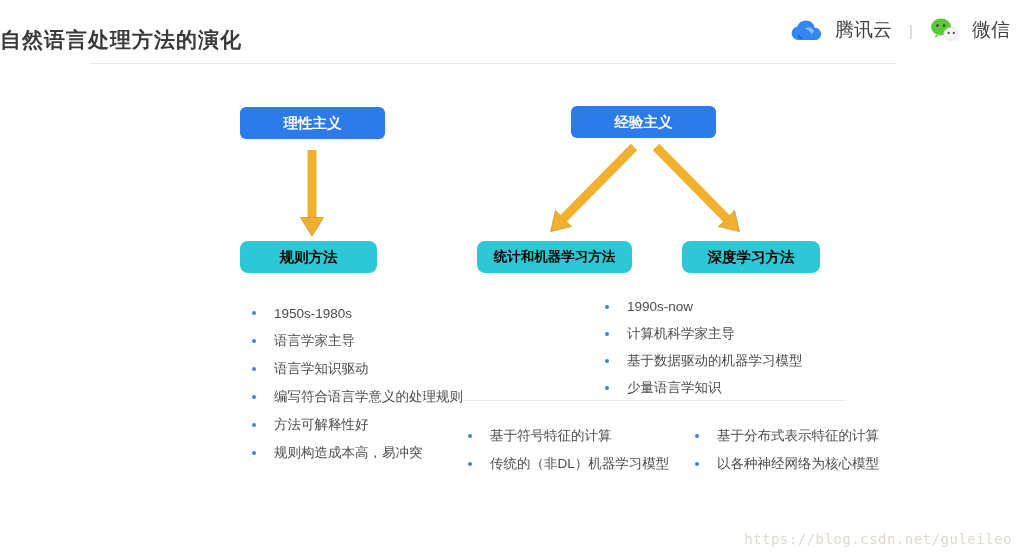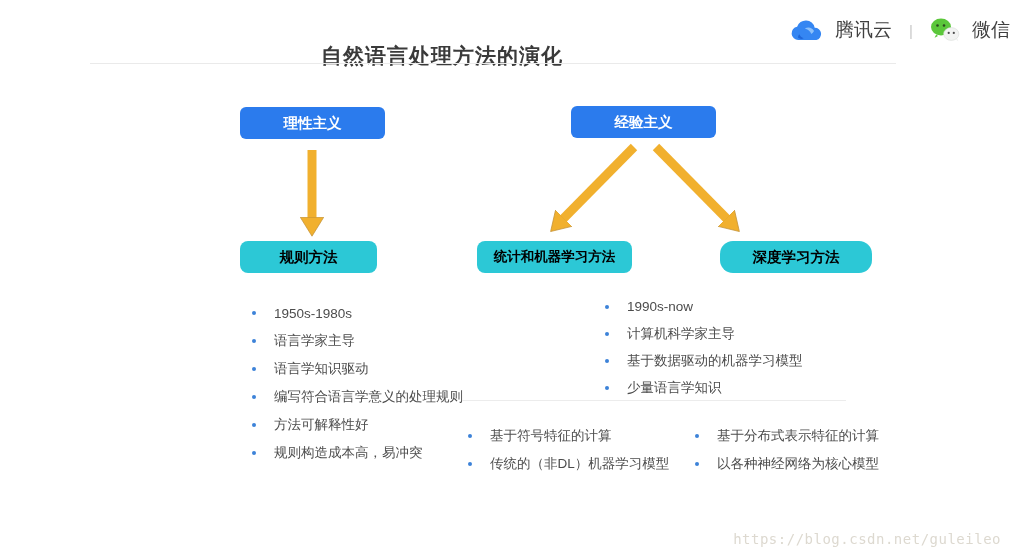--- a/index.html
+++ b/index.html
@@ -1,19 +1,19 @@
 <!DOCTYPE html>
 <html><head>
 <meta charset="utf-8">
 <style>
   html,body{margin:0;padding:0;background:#fff;}
   body{font-family:"Liberation Sans","DejaVu Sans",sans-serif;}
   .stage{position:relative;width:1024px;height:557px;background:#ffffff;overflow:hidden;}
 
-  .page-title{position:absolute;top:42px;left:0;width:884px;text-align:center;
+  .page-title{position:absolute;top:26px;left:0;width:884px;
     font-size:21px;font-weight:bold;color:#3a3a3a;letter-spacing:1px;}
 
   .header-rule{position:absolute;top:63px;left:90px;width:806px;height:1px;background:#eaeaea;}
 
   .brand{position:absolute;top:17px;right:14px;display:flex;align-items:center;gap:12px;}
   .brand .logo{display:inline-flex;align-items:center;}
   .brand-label{font-size:19px;color:#3f3f3f;font-weight:500;}
   .brand-sep{font-size:15px;color:#c9c9c9;margin:0 5px;font-weight:300;}
 
   .node{position:absolute;height:32px;display:flex;align-items:center;justify-content:center;
@@ -26,21 +26,21 @@
   .bullet-list{position:absolute;display:flex;flex-direction:column;}
   .bullet-list .li{display:flex;align-items:center;gap:18px;}
   .bullet-list.sp28 .li{height:28px;}
   .bullet-list.sp27 .li{height:27px;}
   .dot{width:4px;height:4px;border-radius:50%;background:#3d82d8;flex:0 0 auto;}
   .li-text{font-size:13.5px;color:#4c4c4c;white-space:nowrap;}
 
   .list-rule{position:absolute;top:400px;left:462px;width:384px;height:1px;background:#ececec;}
   .list-rule-divider{background:#ececec;}
 
-  .watermark{position:absolute;top:531px;right:23px;font-family:"DejaVu Sans Mono",monospace;
+  .watermark{position:absolute;top:531px;right:12px;font-family:"DejaVu Sans Mono",monospace;
     font-size:14px;color:#ddd9d0;letter-spacing:0.5px;}
 </style>
 </head>
 <body>
 
 <div class="stage">
 
   <div class="page-title">自然语言处理方法的演化</div>
   <div class="header-rule"></div>
 
@@ -78,21 +78,21 @@
     <line x1="312" y1="150" x2="312" y2="220" stroke="#f1b02e" stroke-width="9" marker-end="url(#ah)"></line>
     <line x1="634" y1="147" x2="562" y2="220" stroke="#f1b02e" stroke-width="9" marker-end="url(#ah)"></line>
     <line x1="656" y1="147" x2="728" y2="220" stroke="#f1b02e" stroke-width="9" marker-end="url(#ah)"></line>
   </svg>
 
   <div class="node blue" style="left:240px;top:107px;width:145px;">理性主义</div>
   <div class="node blue" style="left:571px;top:106px;width:145px;">经验主义</div>
 
   <div class="node teal" style="left:240px;top:241px;width:137px;">规则方法</div>
   <div class="node teal" style="left:477px;top:241px;width:155px;font-size:13.5px;">统计和机器学习方法</div>
-  <div class="node teal" style="left:720px;top:241px;width:152px;border-radius:13px;">深度学习方法</div>
+  <div class="node teal" style="left:682px;top:241px;width:138px;">深度学习方法</div>
 
   <div class="bullet-list sp28" style="left:252px;top:299px;">
     <div class="li">
         <span class="dot"></span>
         <span class="li-text">1950s-1980s</span>
       </div>
     <div class="li">
         <span class="dot"></span>
         <span class="li-text">语言学家主导</span>
       </div>

